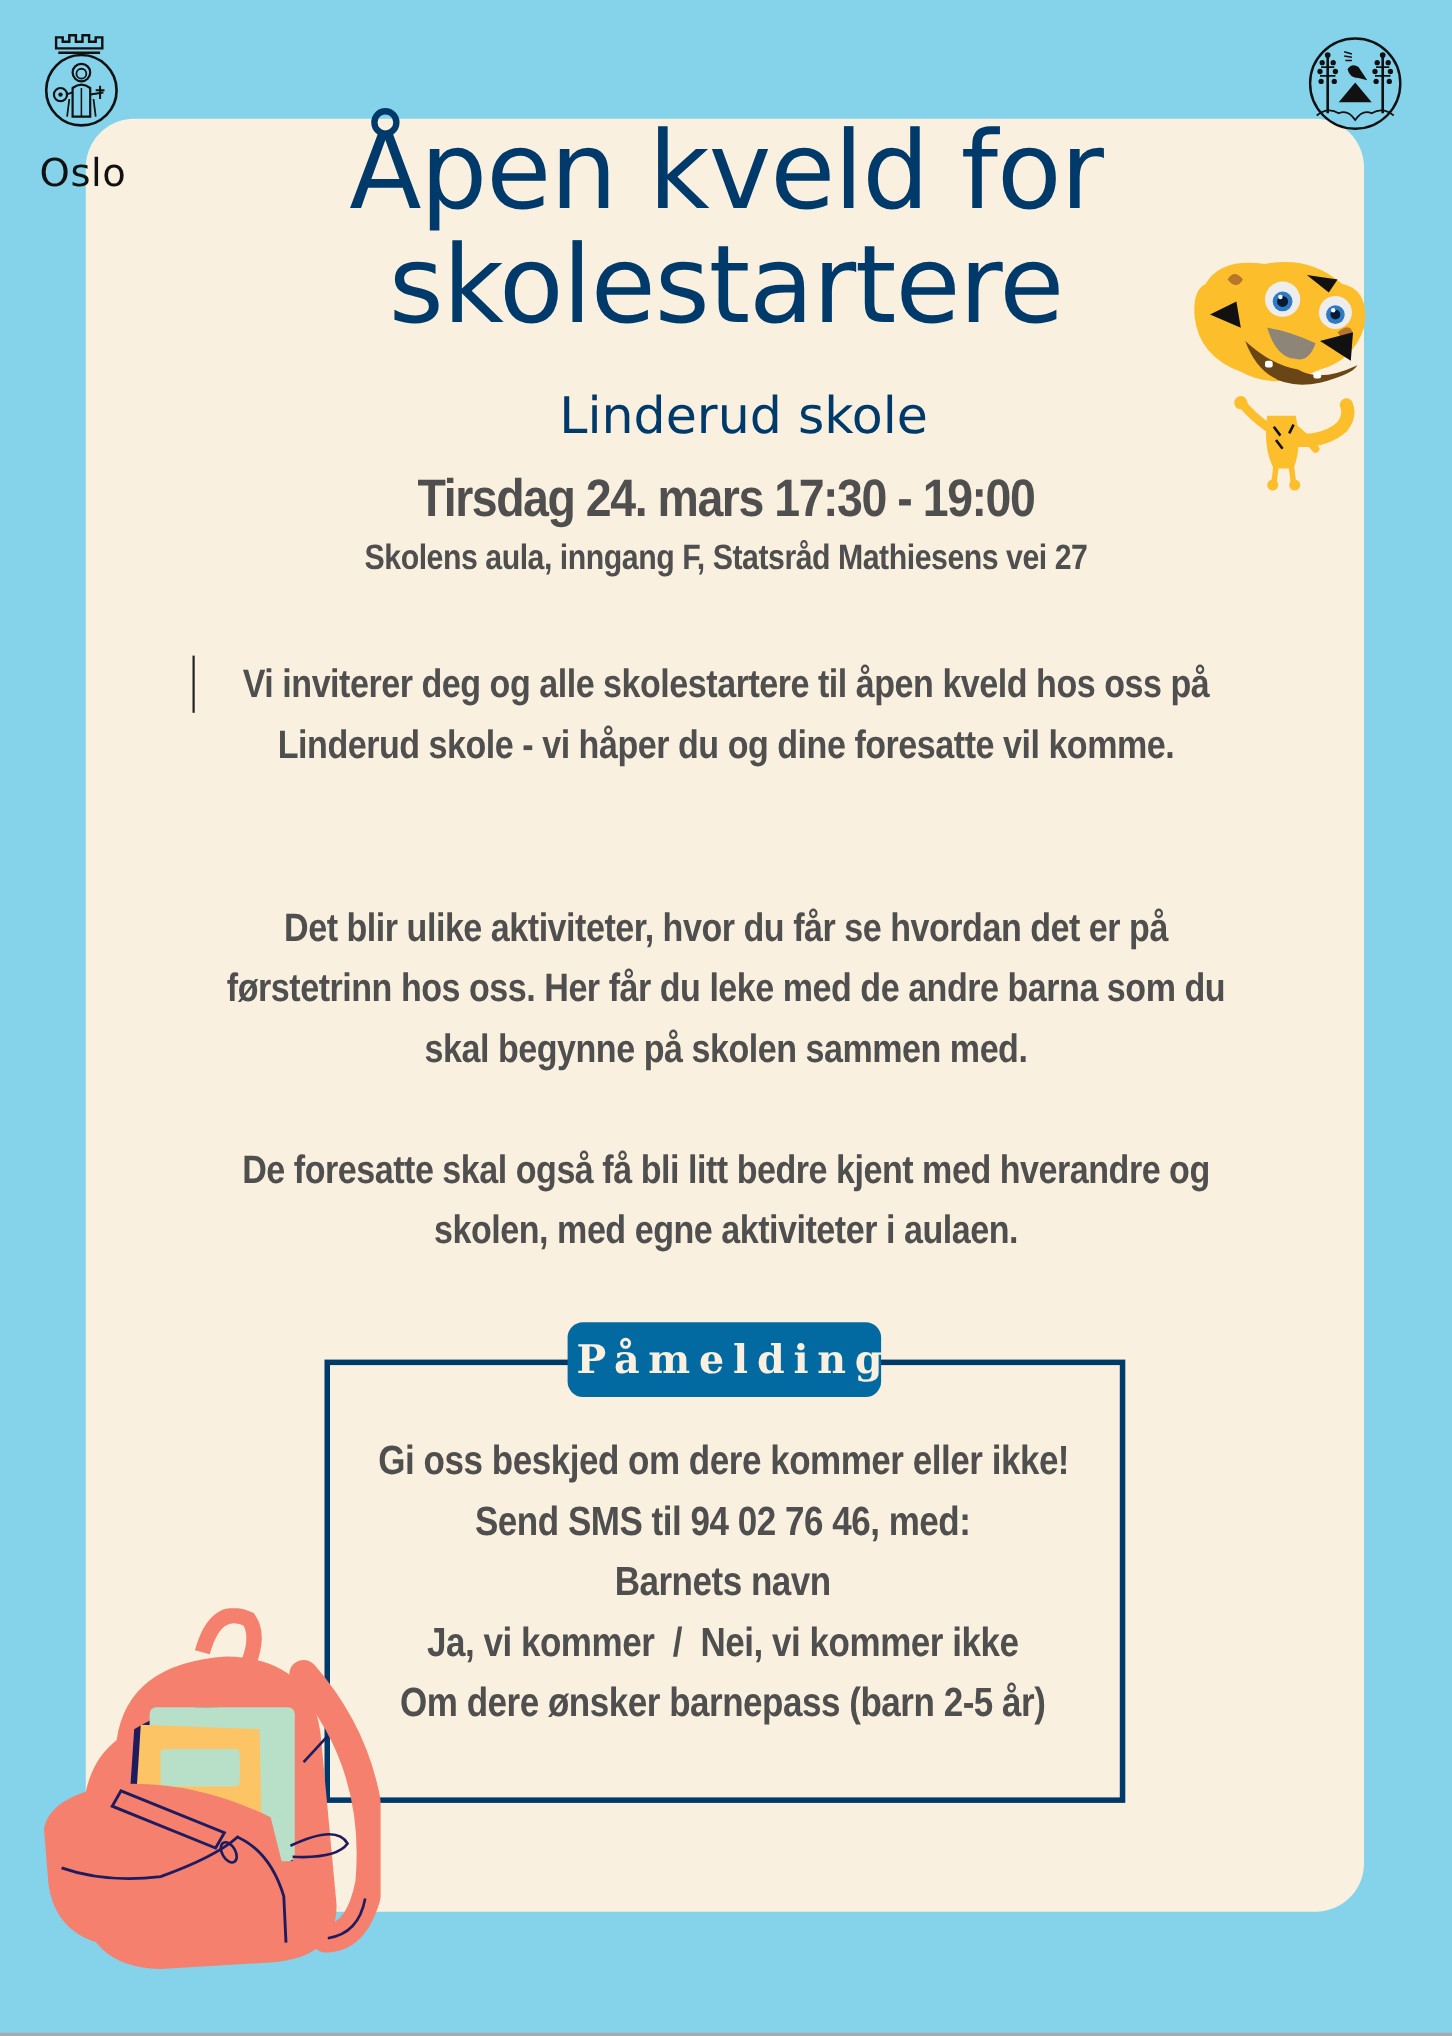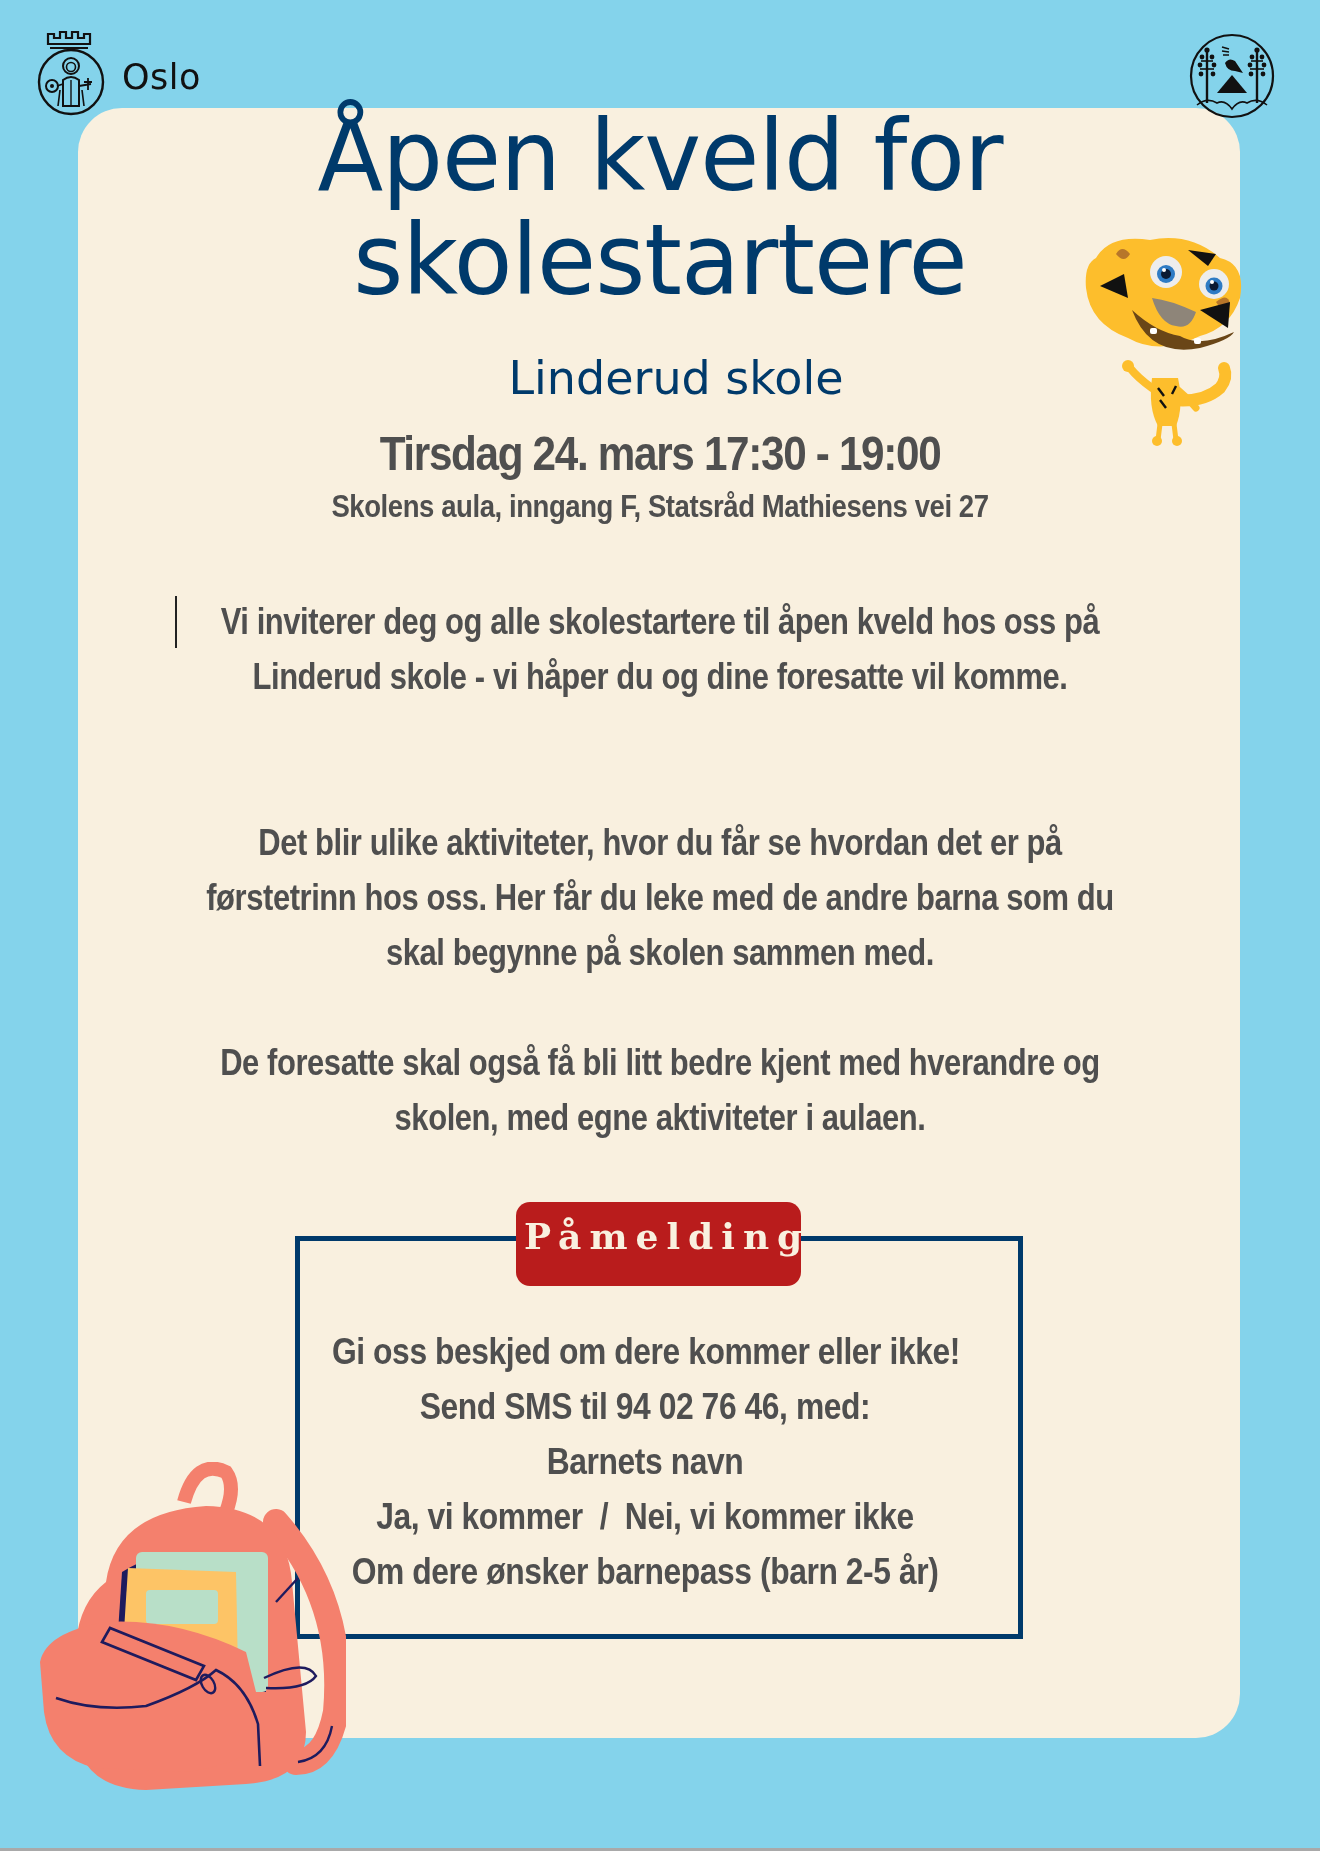--- a/index.html
+++ b/index.html
@@ -29,20 +29,21 @@
       border-radius: 44px;
     }
     
     .oslo-logo {
       position: absolute;
       left: 36px;
       top: 30px;
       display: flex;
       align-items: center;
       gap: 14px;
+      flex-direction: column;
     }
     .oslo-logo svg { display: block; }
     .oslo-wordmark {
       font-family: "DejaVu Sans", sans-serif;
       font-size: 35px;
       color: #111;
       letter-spacing: 0.5px;
       margin-top: 8px;
     }
     .seal {
@@ -136,45 +137,44 @@
       top: 1236px;
       width: 728px;
       height: 403px;
       border: 5px solid #003A6B;
     }
     .reg-label {
       position: absolute;
       left: 516px;
       top: 1202px;
       width: 285px;
-      height: 84px;
-      background: #b91c1c;
+      height: 68px;
+      background: #0369a1;
       border-radius: 14px;
       color: #F9F0DF;
       font-family: "DejaVu Serif", serif;
       font-weight: bold;
       font-size: 36px;
       line-height: 68px;
       text-align: center;
       letter-spacing: 8px;
       padding-left: 8px;
     }
     .reg-lines {
       position: absolute;
-      left: 281px;
+      left: 293px;
       top: 1300px;
       width: 728px;
       text-align: center;
       color: #4F4F4F;
       font-family: "Liberation Sans", sans-serif;
       font-weight: bold;
       font-size: 37px;
       line-height: 55px;
       letter-spacing: -0.5px;
-      margin-top: 24px;
     }
     .reg-line {
       display: block;
       white-space: pre;
       transform: scaleX(0.86);
     }
     
     .tiger {
       position: absolute;
       left: 1080px;

